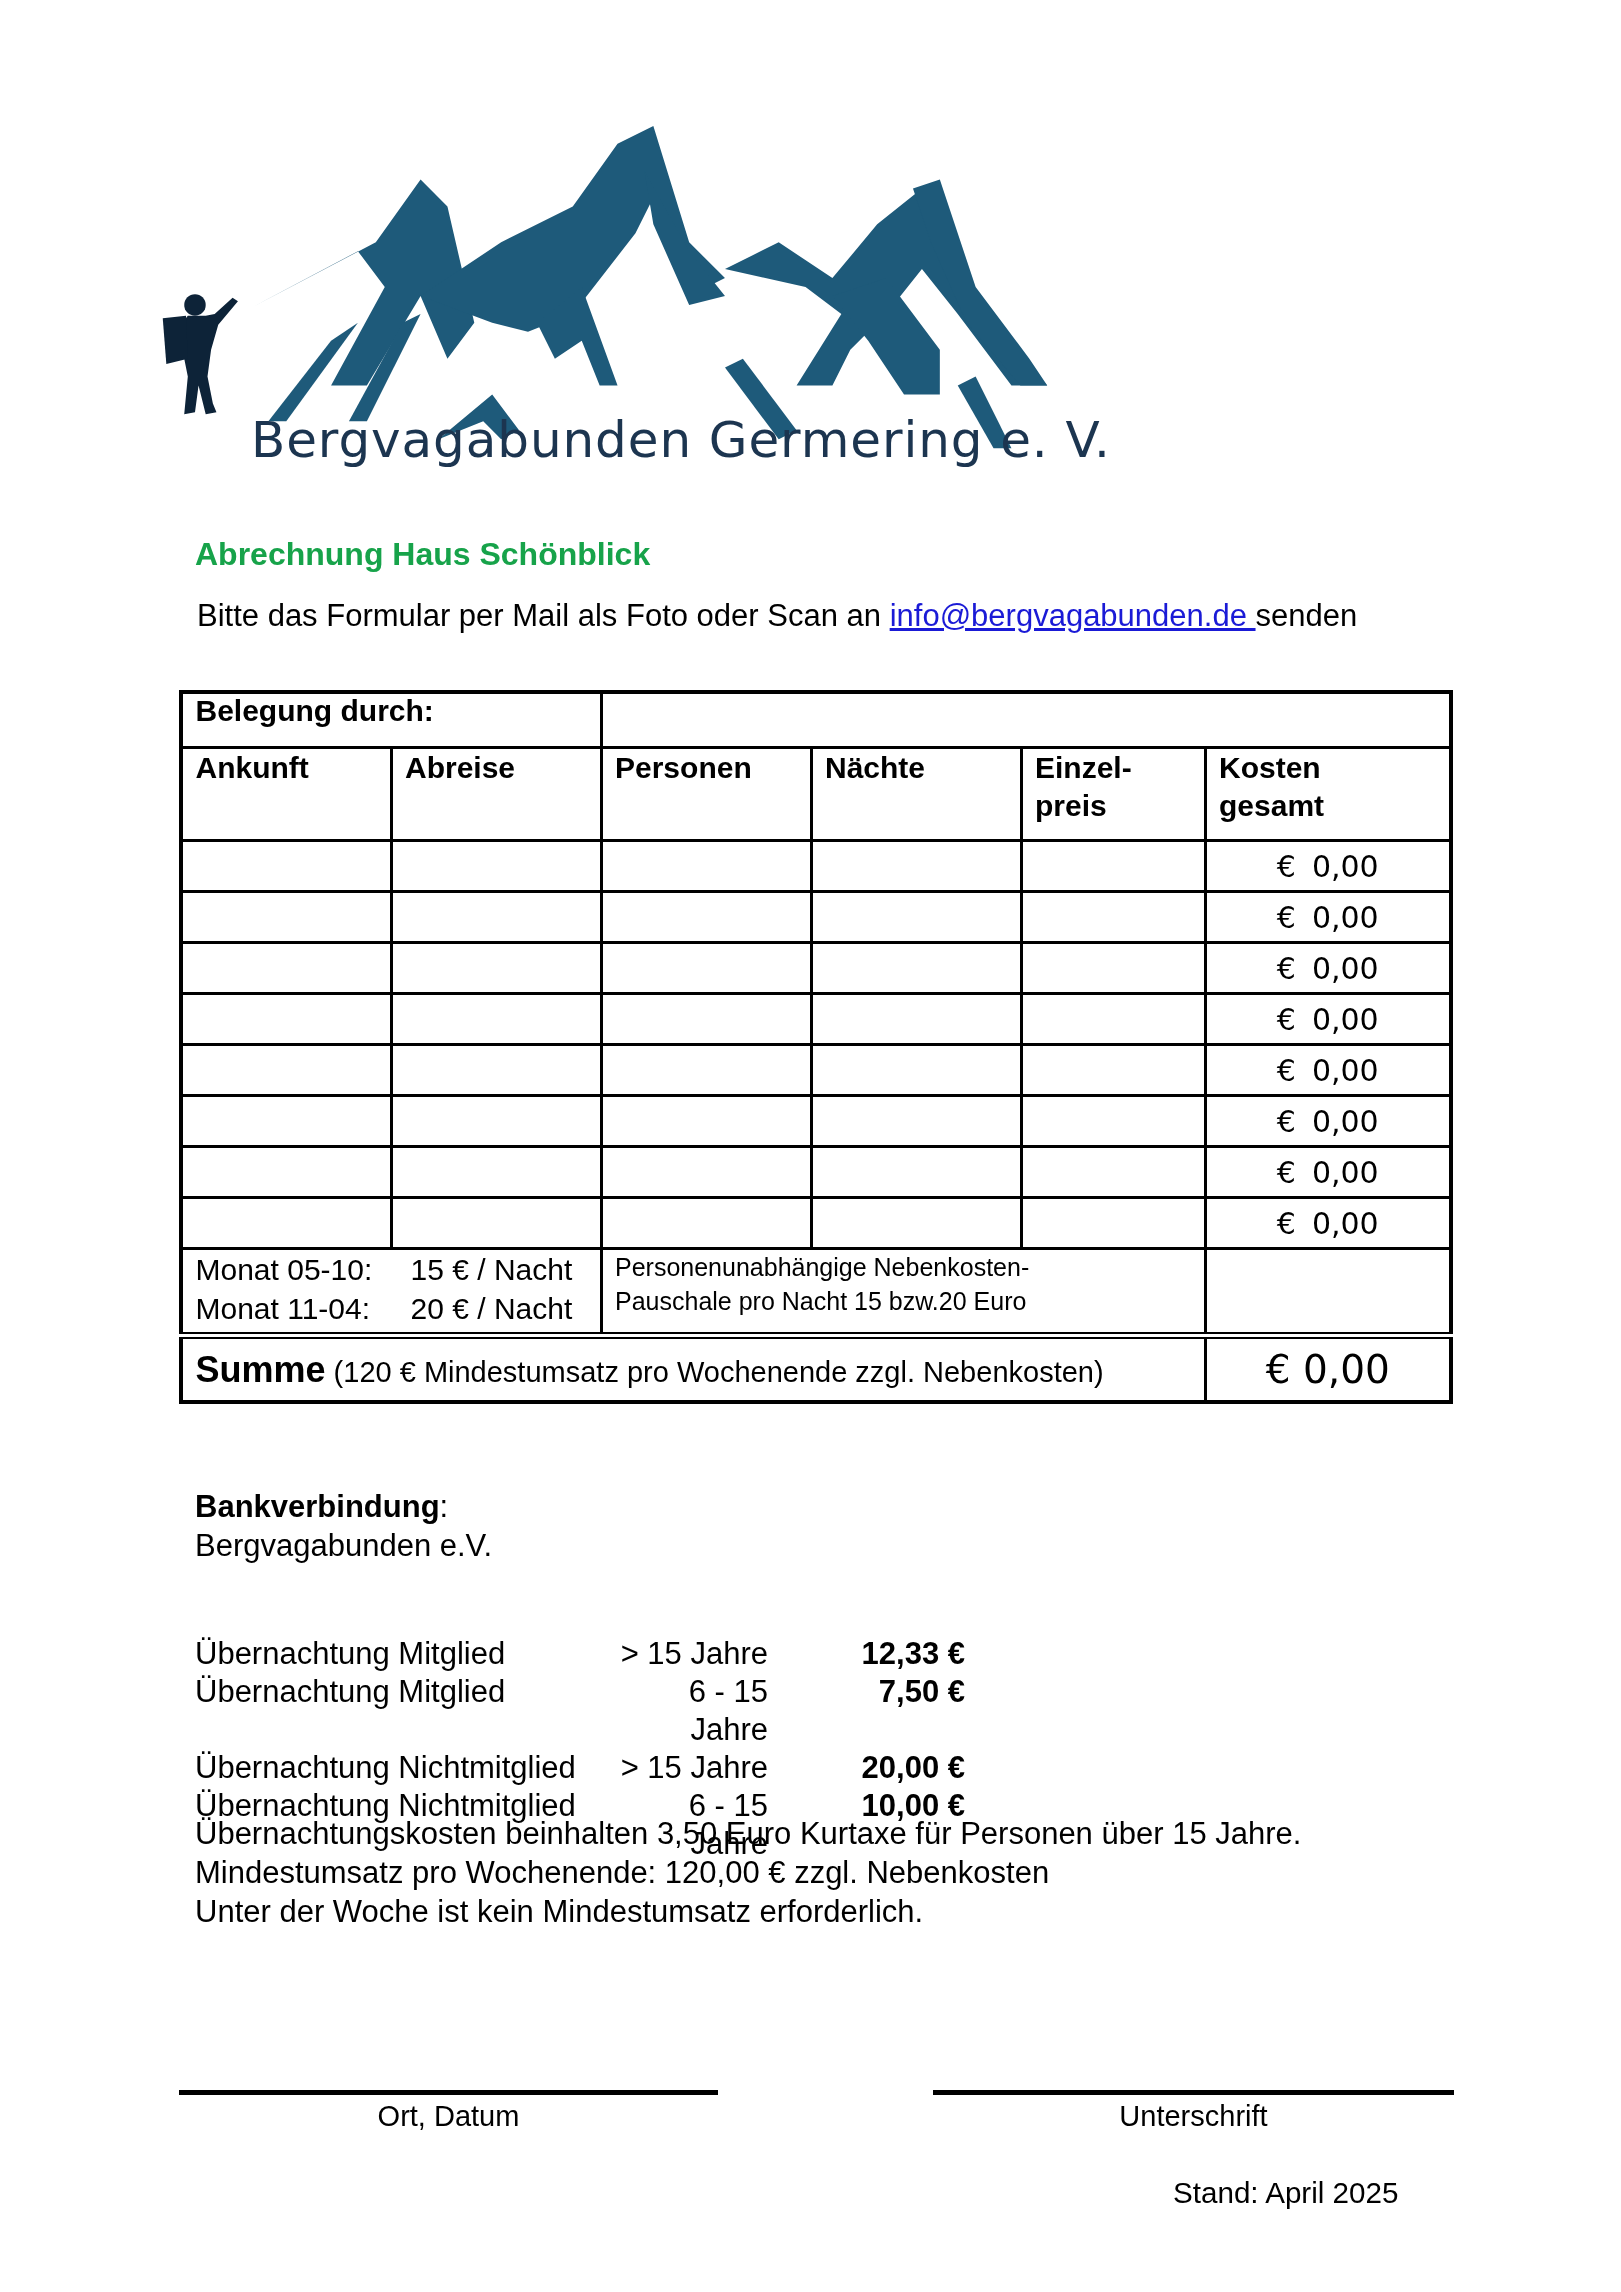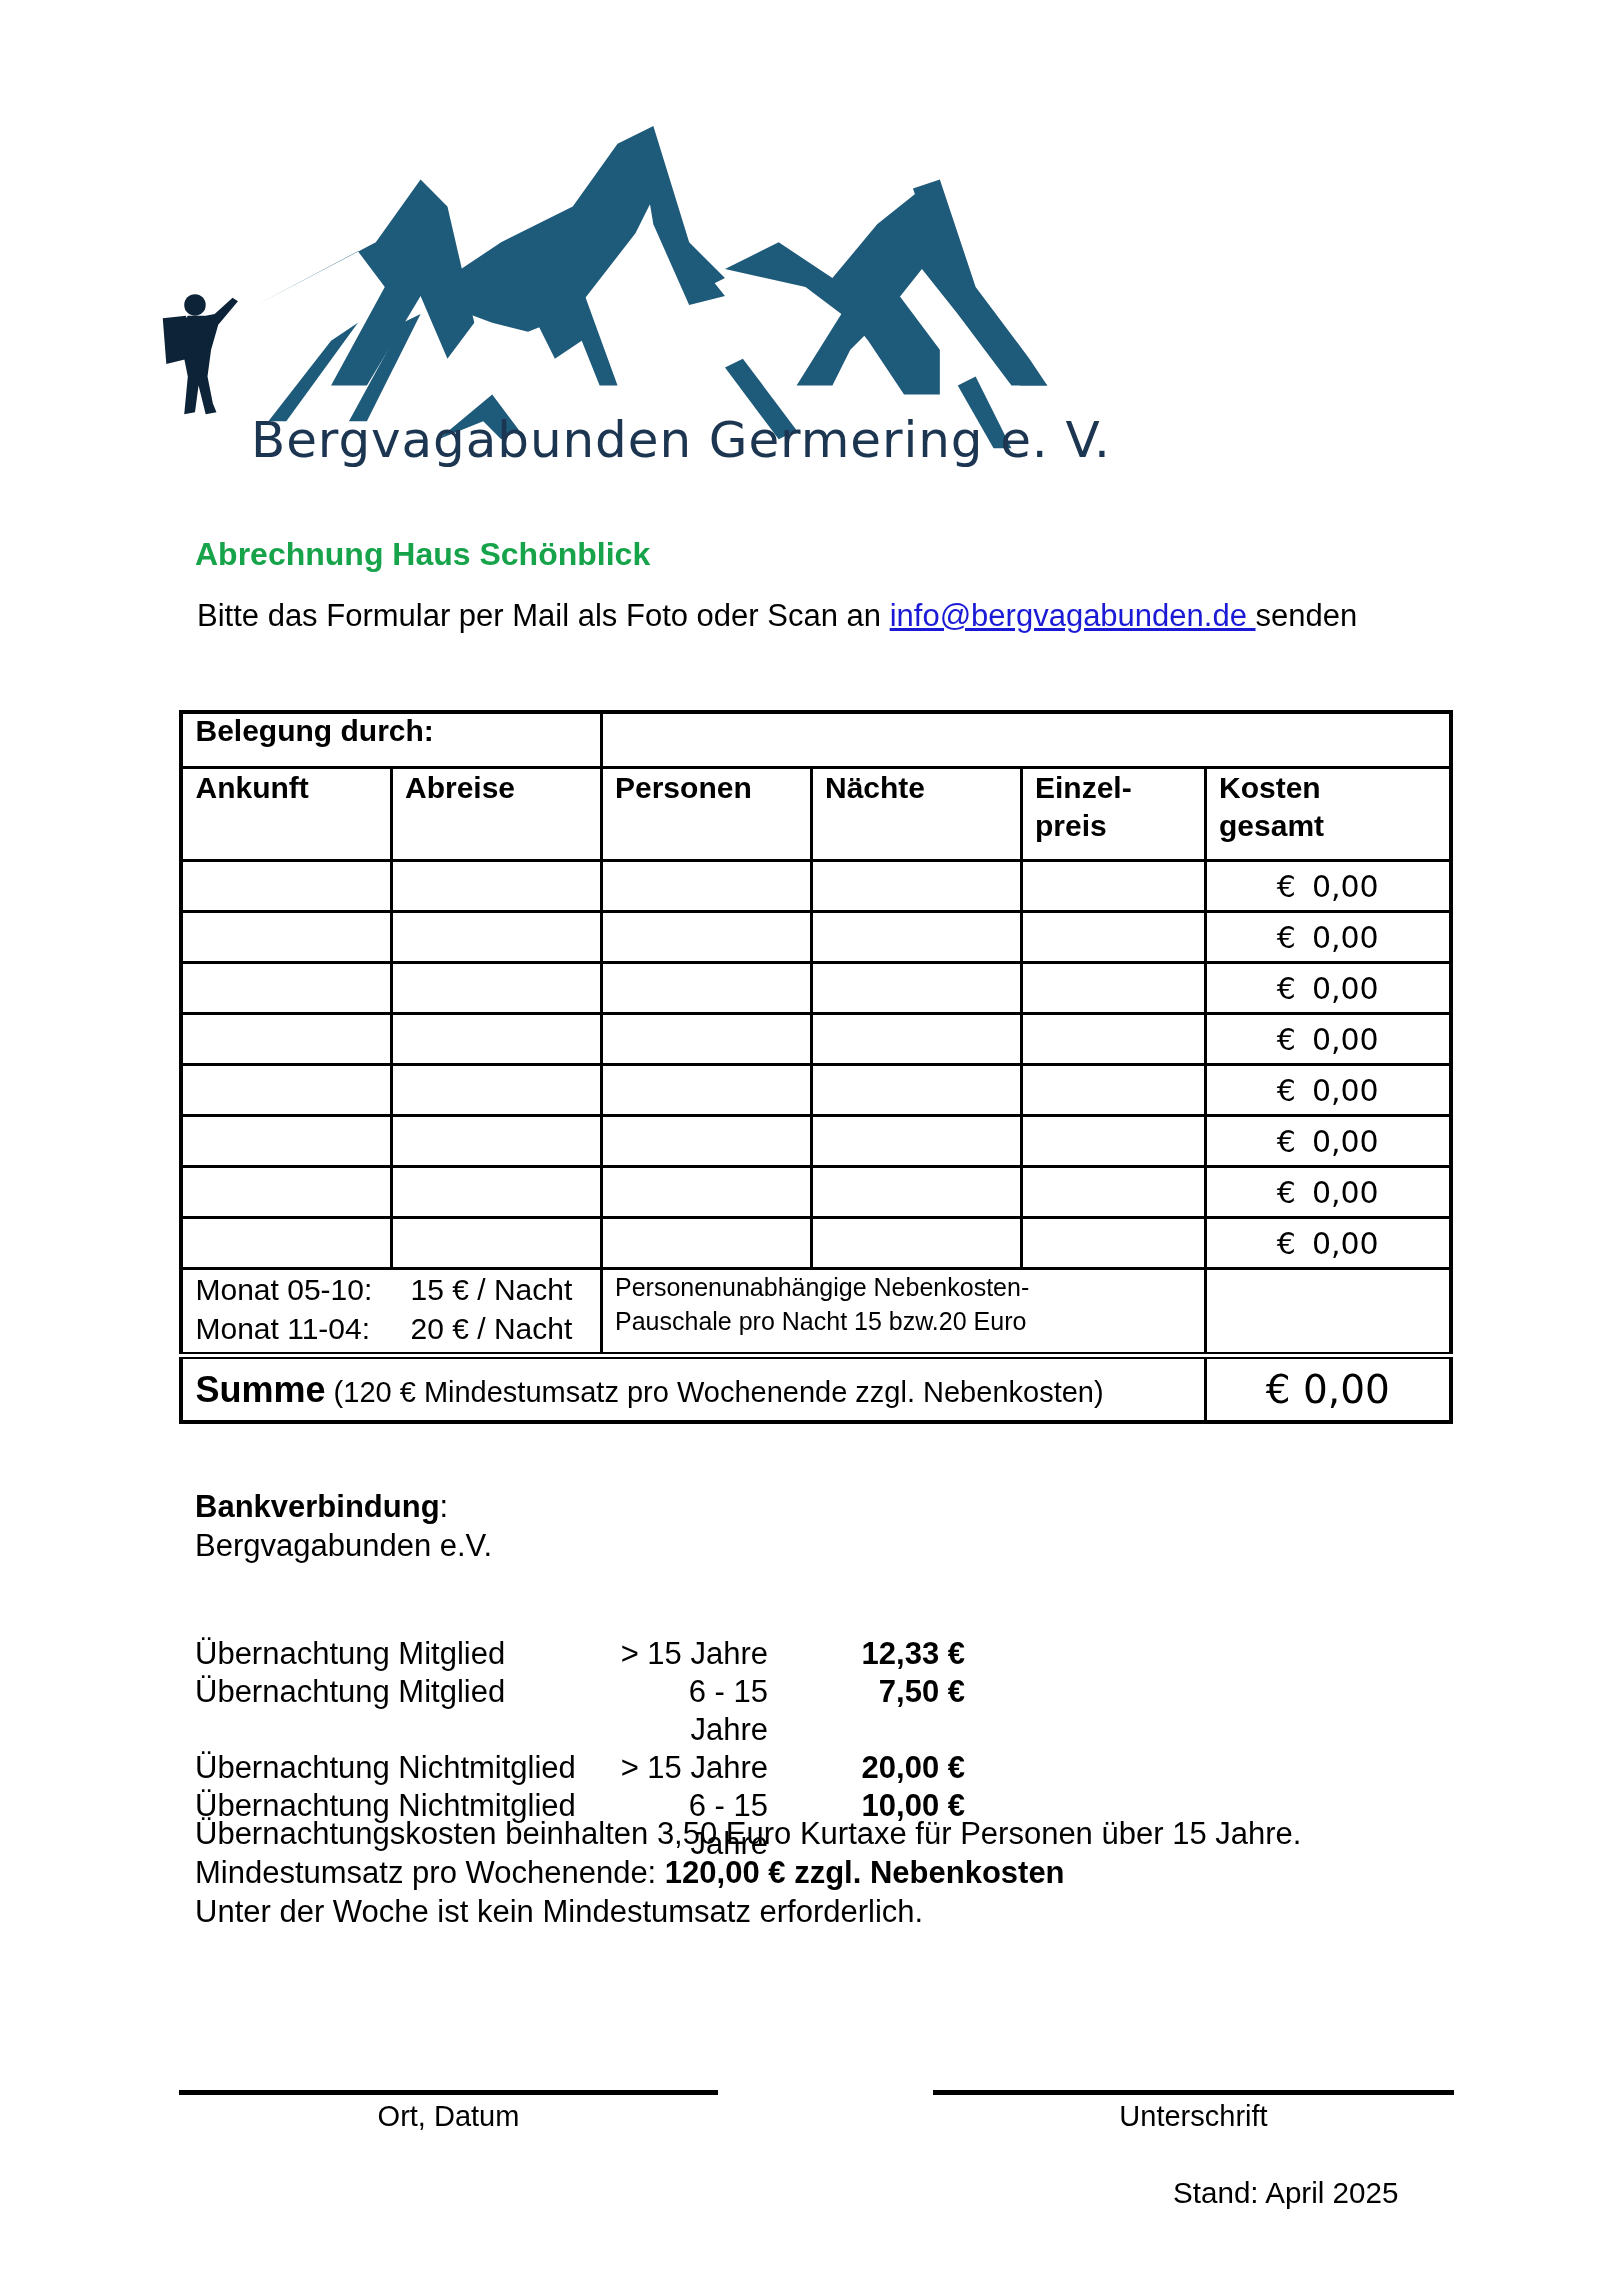--- a/index.html
+++ b/index.html
@@ -17,21 +17,21 @@
     .title {
       position: absolute; left: 195px; top: 536px;
       font-size: 32px; font-weight: bold; color: #17a34a;
     }
     .instruction {
       position: absolute; left: 197px; top: 598px; font-size: 31px; white-space: nowrap;
     }
     .instruction a { color: #1a1ad6; text-decoration: underline; }
 
     table.form {
-      position: absolute; left: 179px; top: 710px; width: 1272px;
+      position: absolute; left: 179px; top: 690px; width: 1272px;
       border-collapse: collapse; table-layout: fixed;
       border: 4.5px solid #000;
     }
     table.form td {
       border: 3.6px solid #000; padding: 0 12.5px; vertical-align: top;
       font-size: 30px;
     }
     .hdr td { font-weight: bold; height: 90px; padding-top: 9px; line-height: 38px; }
     .belegung td { height: 52px; font-weight: bold; vertical-align: middle; }
     .row td { height: 48px; }
@@ -46,21 +46,21 @@
     .sum-val { text-align: center; font-family: "DejaVu Sans", sans-serif; font-size: 39px !important; }
 
     .bank { position: absolute; left: 195px; top: 1487px; font-size: 31px; line-height: 39px; }
     .bank .h { font-weight: bold; }
     .kosten { position: absolute; left: 195px; top: 1635px; font-size: 31px; line-height: 38px; }
     .kosten .h { font-weight: bold; }
     .kosten .line { display: grid; grid-template-columns: 412px 206px 152px; }
     .kosten .age { text-align: right; padding-right: 45px; }
     .kosten .price { text-align: right; font-weight: bold; }
     .notes { position: absolute; left: 195px; top: 1814px; font-size: 31px; line-height: 39px; }
-    .notes b { font-weight: bold; }
+    .notes b { font-weight: normal; }
 
     .sigline { position: absolute; top: 2090px; height: 4.5px; background: #000; }
     .siglabel { position: absolute; top: 2100px; font-size: 29px; text-align: center; }
     .stand { position: absolute; left: 1173px; top: 2176px; font-size: 29.6px; }
   </style>
 </head>
 <body>
 
 <div class="logo">
   <svg viewBox="0 0 1480 450">

